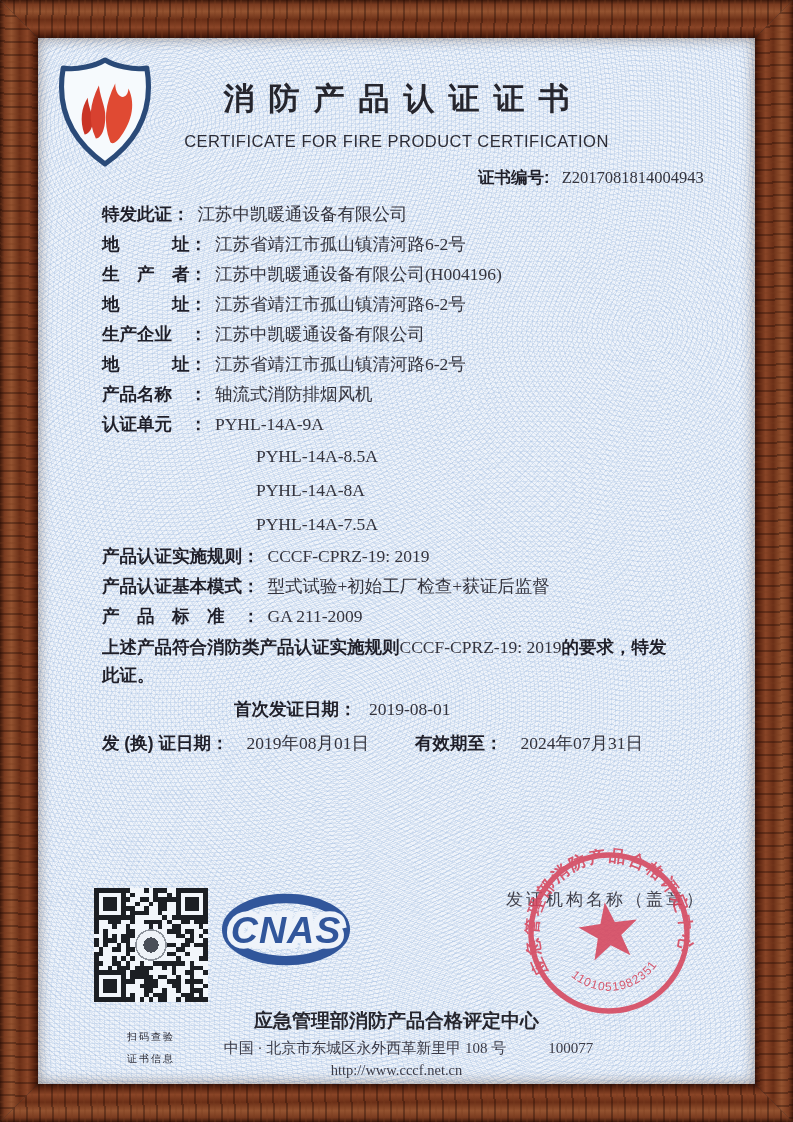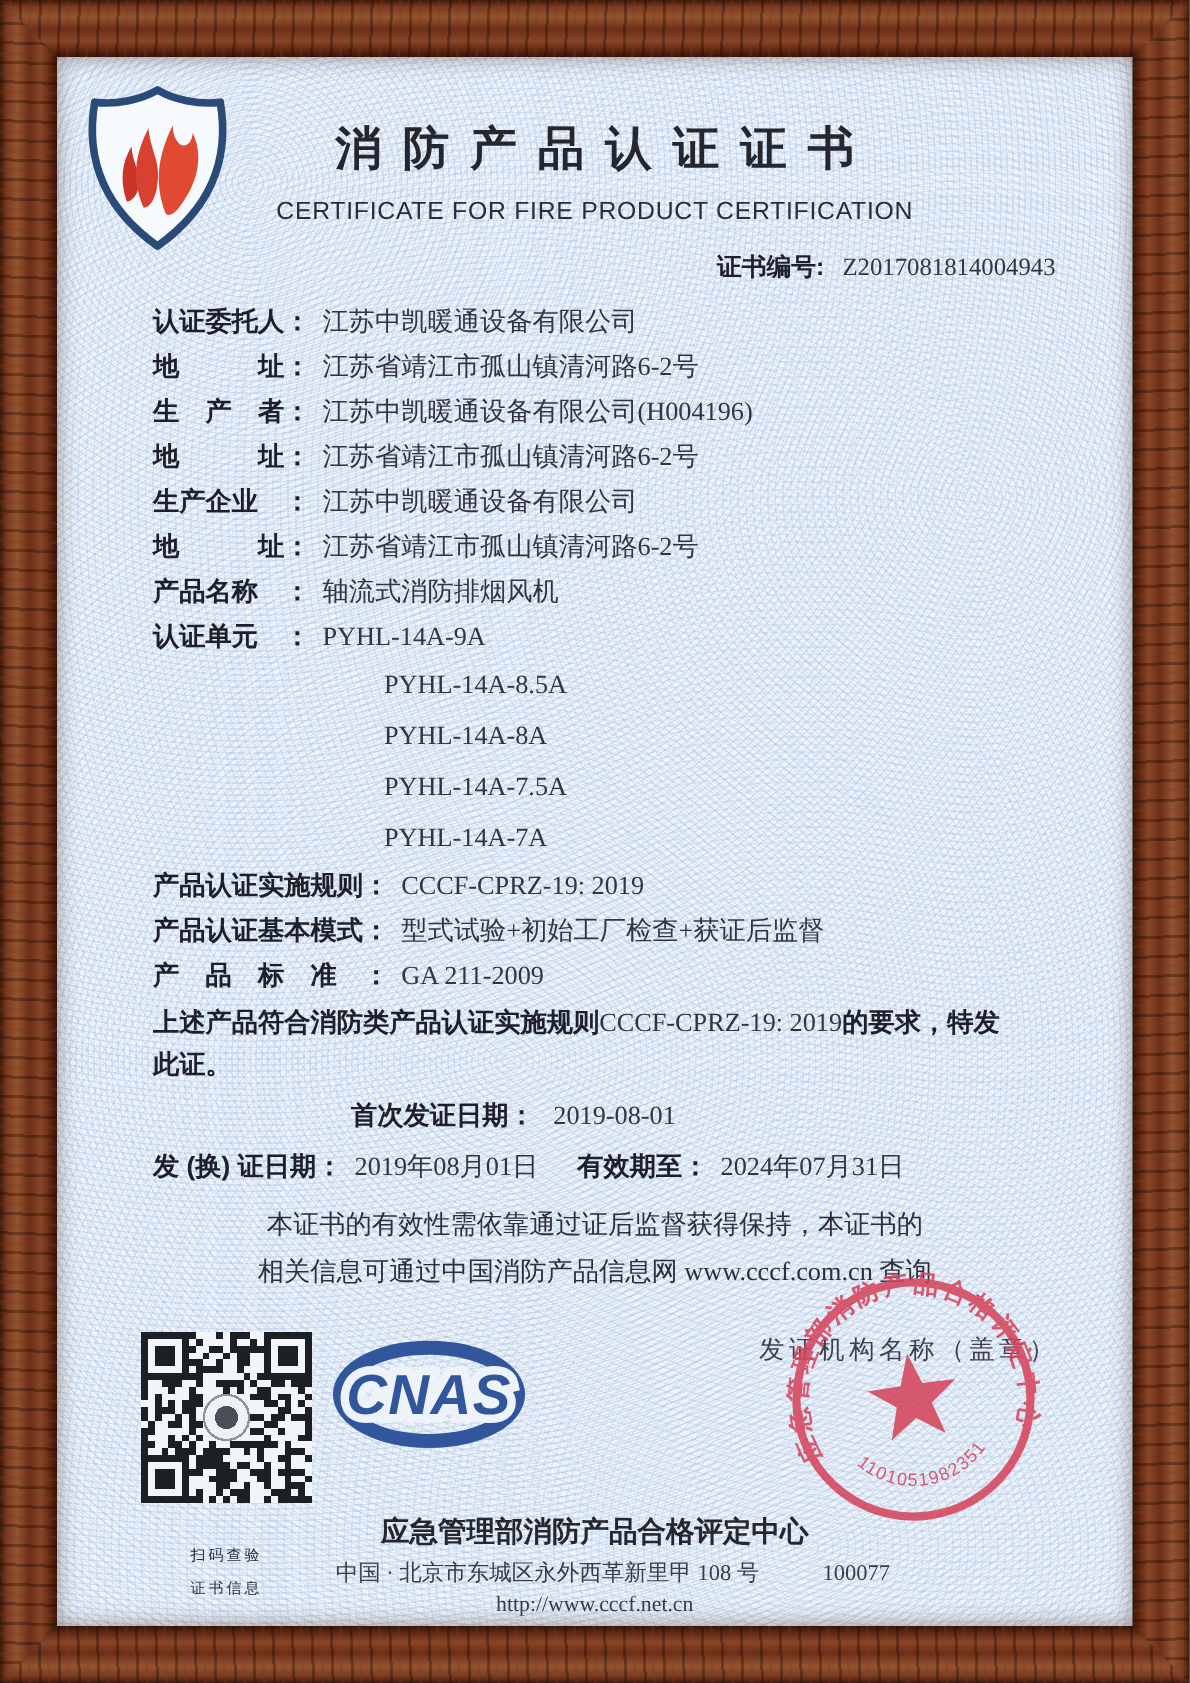--- a/index.html
+++ b/index.html
@@ -47,21 +47,21 @@
   .row{height:30px;display:flex;align-items:center;white-space:nowrap;}
   .lbl{font-family:"Liberation Sans",sans-serif;font-weight:bold;color:#1f1f29;}
   .val{font-family:"Liberation Serif",serif;color:#34343e;margin-left:8px;}
   .row-inc{height:34px;}
   .row-inc .lbl{margin-left:52px;}
   .row-sub{height:34px;padding-left:146px;}
   .statement{margin:2px 0 0 64px;width:580px;font-size:17.5px;line-height:28px;}
   .statement .b{font-family:"Liberation Sans",sans-serif;font-weight:bold;color:#1f1f29;}
   .statement .n{font-family:"Liberation Serif",serif;color:#34343e;}
   .first-date{margin:8px 0 0 196px;font-size:17.5px;}
-  .issue-row{margin:10px 0 0 64px;font-size:17.5px;display:flex;white-space:nowrap;}
+  .issue-row{margin:10px 0 0 64px;font-size:17.5px;display:flex;white-space:nowrap;gap:10px;}
   .issue-row .gap{width:26px;}
   .notice{margin-top:12px;text-align:center;font-size:17.5px;line-height:31px;color:#2e2e38;}
   
   .qr-block{position:absolute;left:52px;top:850px;width:122px;text-align:center;z-index:3;}
   .qr-caption{margin-top:20px;font-size:10px;line-height:22px;letter-spacing:2px;color:#2e2e38;}
   .cnas-block{position:absolute;left:182px;top:852px;display:flex;gap:28px;z-index:3;}
   .accred{font-size:15px;line-height:21px;color:#3a3a46;margin-top:4px;}
   .accred .en{font-family:"Liberation Sans",sans-serif;}
   .behind-seal{position:absolute;left:468px;top:850px;width:260px;z-index:2;
     font-size:17px;letter-spacing:3px;color:#3f3f4a;white-space:nowrap;}
@@ -98,21 +98,21 @@
 
     <h1 class="title">消防产品认证证书</h1>
     <div class="subtitle">CERTIFICATE FOR FIRE PRODUCT CERTIFICATION</div>
     <div class="certno">
       <span class="lbl">证书编号:</span>
       <span class="val">Z2017081814004943</span>
     </div>
 
     <div class="fields">
       <div class="row">
-        <span class="lbl">认证委托人：</span>
+        <span class="lbl">特发此证：</span>
         <span class="val">江苏中凯暖通设备有限公司</span>
       </div>
       <div class="row">
         <span class="lbl">地　　　址：</span>
         <span class="val">江苏省靖江市孤山镇清河路6-2号</span>
       </div>
       <div class="row">
         <span class="lbl">生　产　者：</span>
         <span class="val">江苏中凯暖通设备有限公司(H004196)</span>
       </div>
@@ -137,23 +137,20 @@
         <span class="val">PYHL-14A-9A</span>
       </div>
       <div class="row row-sub">
         <span class="val">PYHL-14A-8.5A</span>
       </div>
       <div class="row row-sub">
         <span class="val">PYHL-14A-8A</span>
       </div>
       <div class="row row-sub">
         <span class="val">PYHL-14A-7.5A</span>
-      </div>
-      <div class="row row-sub">
-        <span class="val">PYHL-14A-7A</span>
       </div>
       <div class="row">
         <span class="lbl">产品认证实施规则：</span>
         <span class="val">CCCF-CPRZ-19: 2019</span>
       </div>
       <div class="row">
         <span class="lbl">产品认证基本模式：</span>
         <span class="val">型式试验+初始工厂检查+获证后监督</span>
       </div>
       <div class="row">
@@ -171,24 +168,20 @@
       <span class="val">2019-08-01</span>
     </div>
     <div class="issue-row">
       <span class="lbl">发 (换) 证日期：</span>
       <span class="val">2019年08月01日</span>
       <span class="gap"></span>
       <span class="lbl">有效期至：</span>
       <span class="val">2024年07月31日</span>
     </div>
 
-    <div class="notice">
-      <div>本证书的有效性需依靠通过证后监督获得保持，本证书的</div>
-      <div>相关信息可通过中国消防产品信息网 www.cccf.com.cn 查询</div>
-    </div>
 
     <div class="qr-block">
       <svg id="qrsvg" viewBox="0 0 25 25" width="114" height="114" shape-rendering="crispEdges">
           <rect x="0" y="0" width="25" height="25" fill="#f2f6fb"></rect>
           <rect x="7" y="0" width="1" height="1" fill="#1c1f24"></rect>
           <rect x="11" y="0" width="1" height="1" fill="#1c1f24"></rect>
           <rect x="13" y="0" width="1" height="1" fill="#1c1f24"></rect>
           <rect x="14" y="0" width="1" height="1" fill="#1c1f24"></rect>
           <rect x="15" y="0" width="1" height="1" fill="#1c1f24"></rect>
           <rect x="8" y="1" width="1" height="1" fill="#1c1f24"></rect>

